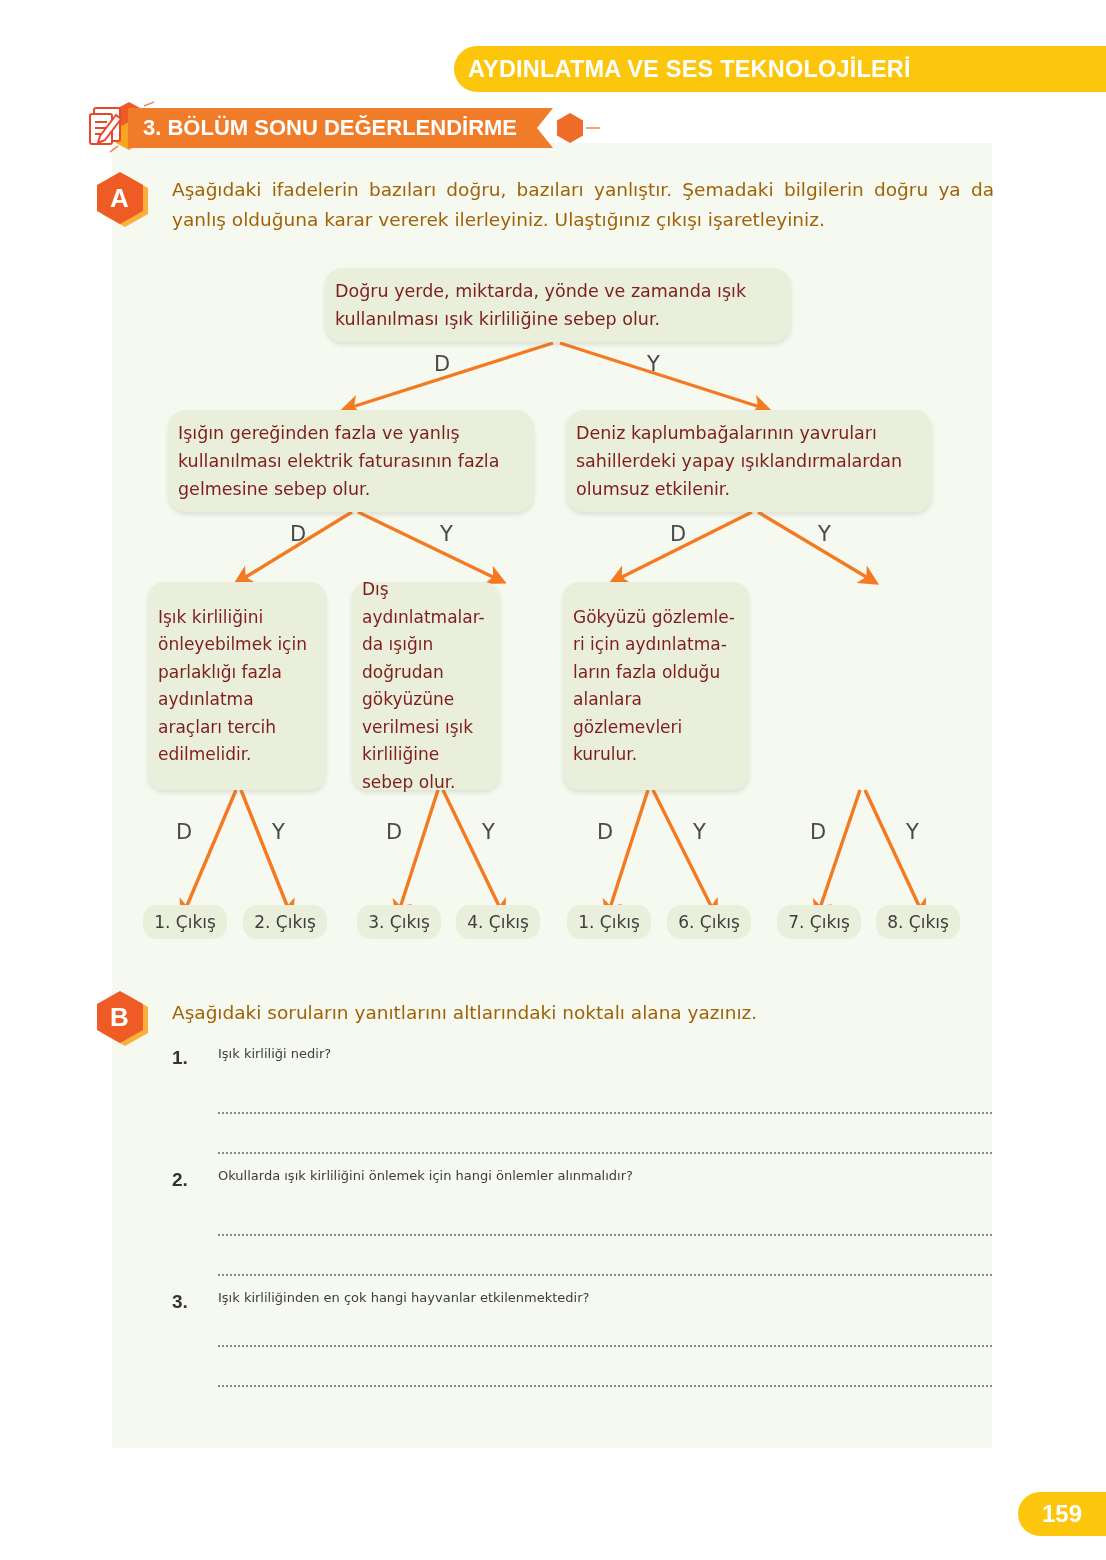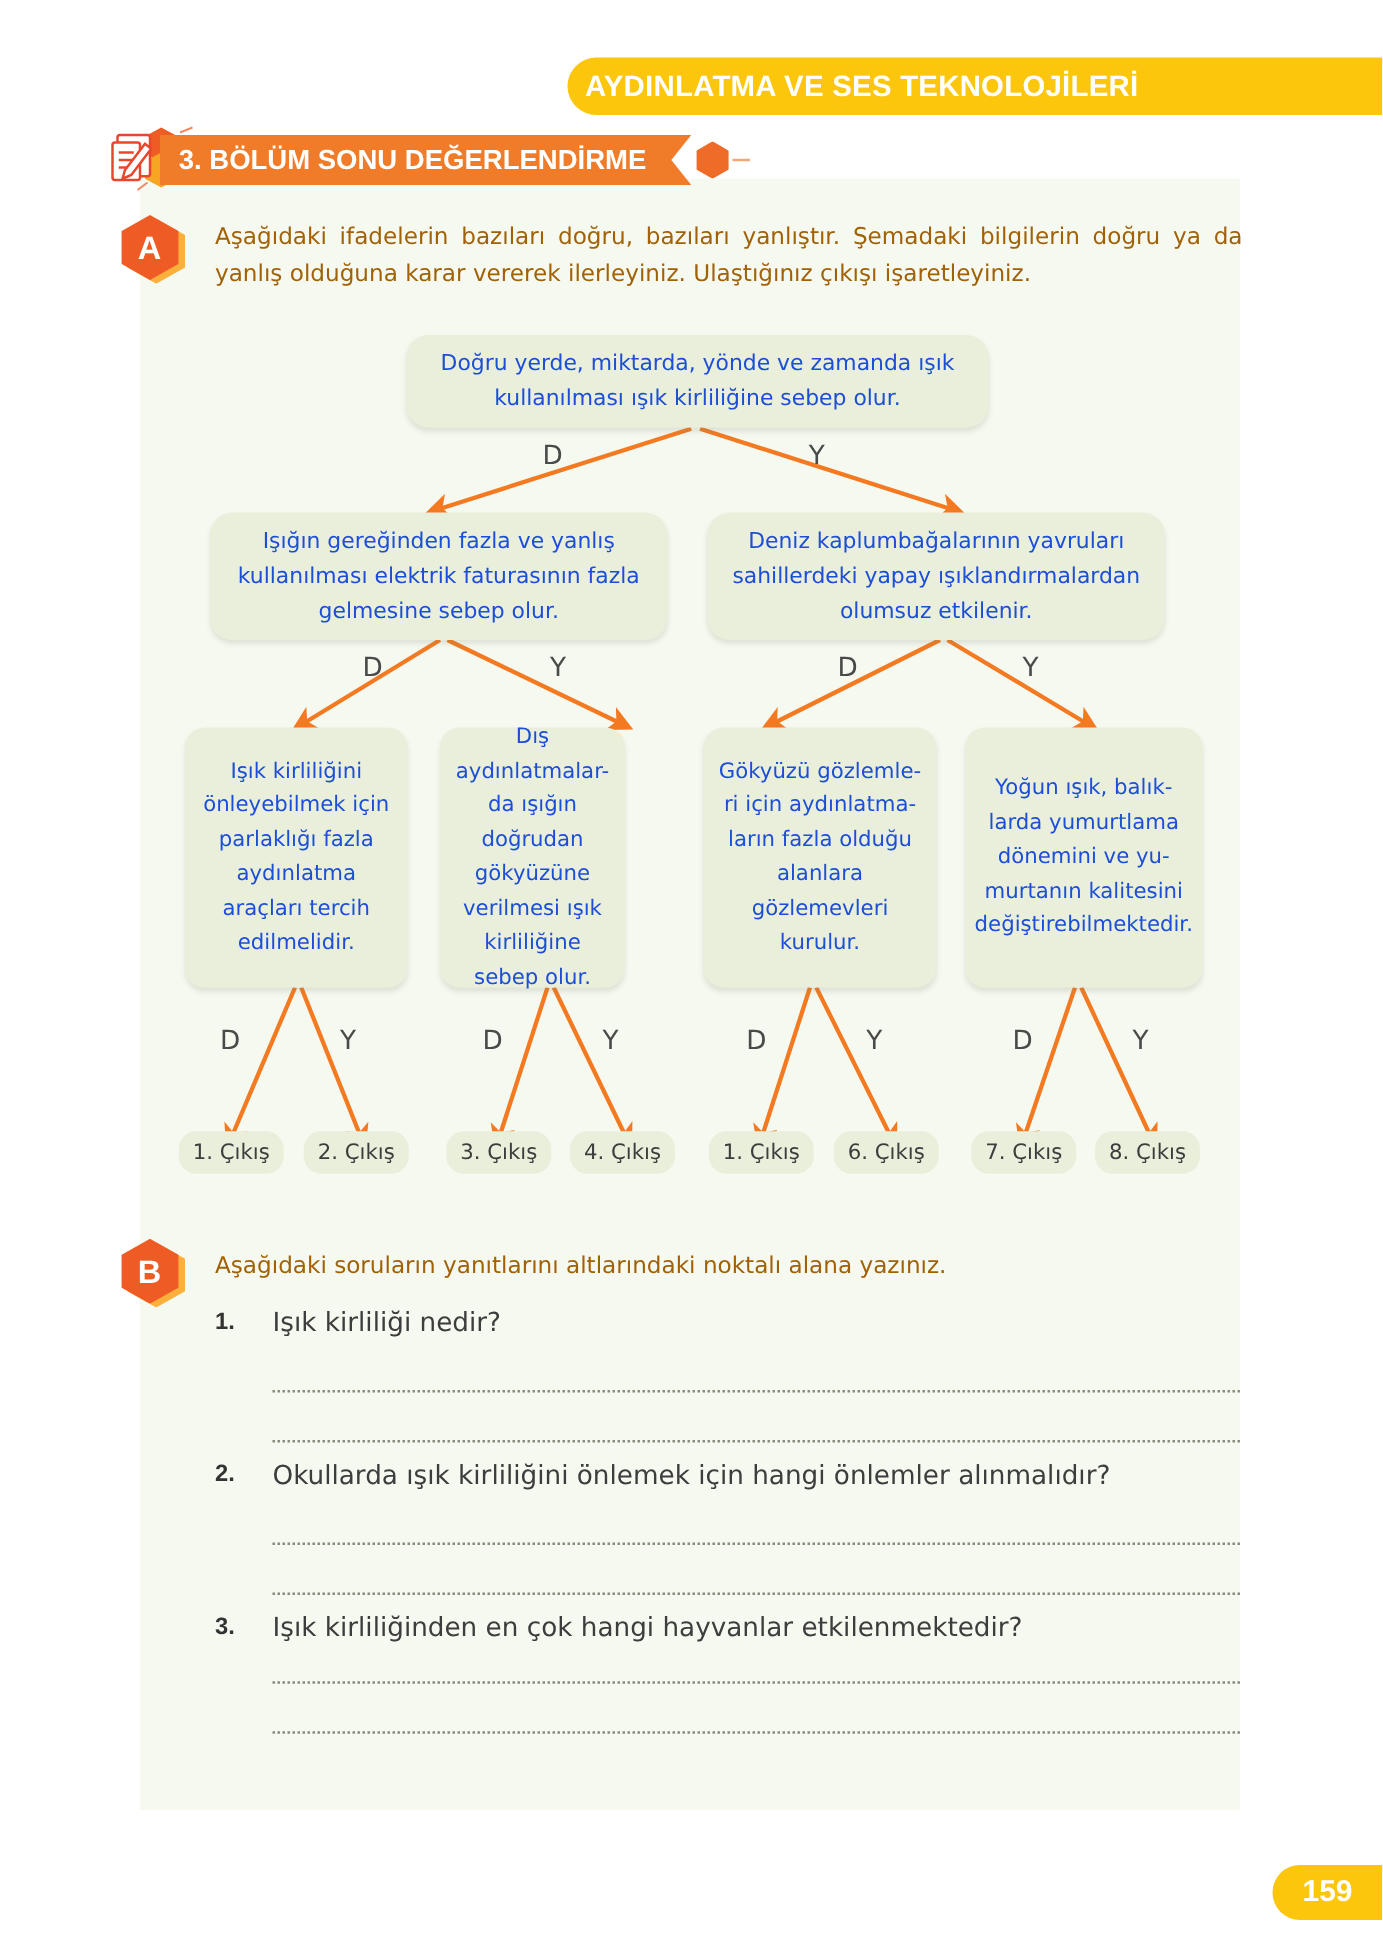--- a/index.html
+++ b/index.html
@@ -113,22 +113,22 @@
   }
 
   
   .flow { position: absolute; left: 0; top: 0; width: 1106px; height: 1560px; pointer-events: none; }
   .fbox {
     position: absolute;
     background: #e9efdb;
     border-radius: 18px;
     box-shadow: 0 3px 4px rgba(120,130,100,0.18);
     display: flex; align-items: center; justify-content: center;
-    text-align: center;
-    color: #1d4ed8;
+    text-align: left;
+    color: #7f1d1d;
     font-family: "DejaVu Sans", sans-serif;
     font-size: 17.5px;
     line-height: 28px;
     padding: 6px 10px;
   }
   .fbox.lvl3 { font-size: 17px; line-height: 27.5px; border-radius: 16px; }
   .exitbox {
     position: absolute;
     background: #e9efdb;
     border-radius: 14px;
@@ -150,21 +150,21 @@
     position: absolute;
     color: #333;
     font-family: "Liberation Sans", sans-serif;
     font-weight: bold;
     font-size: 19px;
   }
   .qtext {
     position: absolute;
     color: #3d3d3d;
     font-family: "DejaVu Sans", sans-serif;
-    font-size: 21px;
+    font-size: 13px;
   }
   .dotline {
     position: absolute;
     height: 2px;
     border-bottom: 2px dotted #8a8a7d;
   }
 
   
   .pagenum {
     position: absolute;
@@ -259,21 +259,20 @@
   <div class="fbox" style="left:566px; top:410px; width:366px; height:102px;">Deniz kaplumbağalarının yavruları sahillerdeki yapay ışıklandırmalardan olumsuz etkilenir.</div>
 
   <div class="dylabel" style="left:290px; top:522px;">D</div>
   <div class="dylabel" style="left:440px; top:522px;">Y</div>
   <div class="dylabel" style="left:670px; top:522px;">D</div>
   <div class="dylabel" style="left:818px; top:522px;">Y</div>
 
   <div class="fbox lvl3" style="left:148px; top:582px; width:178px; height:208px;">Işık kirliliğini önleyebilmek için parlaklığı fazla aydınlatma araçları tercih edilmelidir.</div>
   <div class="fbox lvl3" style="left:352px; top:582px; width:148px; height:208px;">Dış aydınlatmalar-da ışığın doğrudan gökyüzüne verilmesi ışık kirliliğine sebep olur.</div>
   <div class="fbox lvl3" style="left:563px; top:582px; width:186px; height:208px;">Gökyüzü gözlemle-ri için aydınlatma-ların fazla olduğu alanlara gözlemevleri kurulur.</div>
-  <div class="fbox lvl3" style="left:772px; top:582px; width:190px; height:208px;">Yoğun ışık, balık-larda yumurtlama dönemini ve yu-murtanın kalitesini değiştirebilmektedir.</div>
 
   <div class="dylabel" style="left:176px; top:820px;">D</div>
   <div class="dylabel" style="left:272px; top:820px;">Y</div>
   <div class="dylabel" style="left:386px; top:820px;">D</div>
   <div class="dylabel" style="left:482px; top:820px;">Y</div>
   <div class="dylabel" style="left:597px; top:820px;">D</div>
   <div class="dylabel" style="left:693px; top:820px;">Y</div>
   <div class="dylabel" style="left:810px; top:820px;">D</div>
   <div class="dylabel" style="left:906px; top:820px;">Y</div>
 

